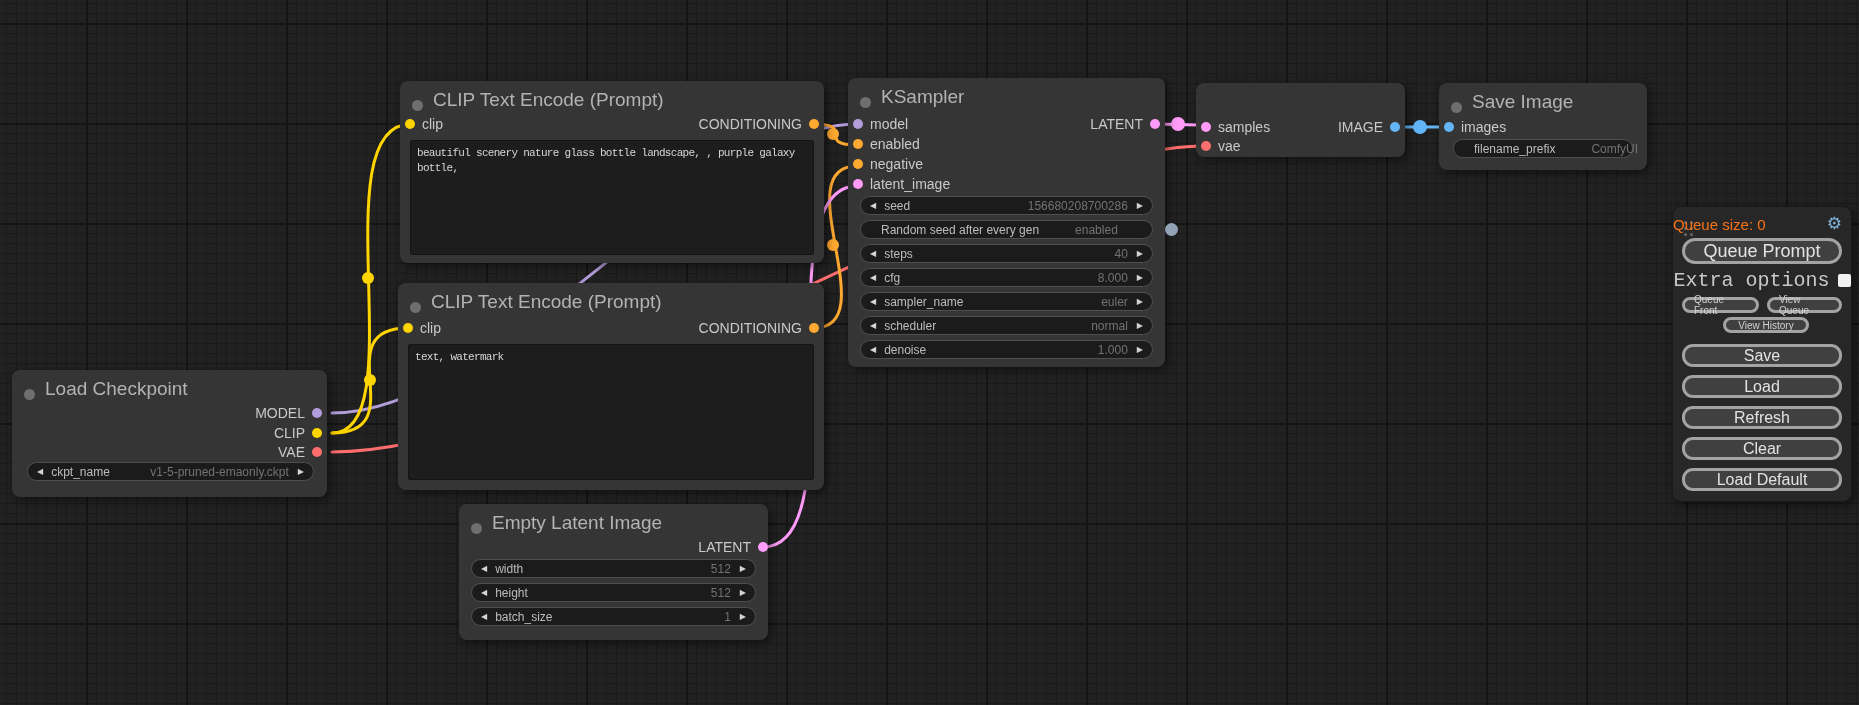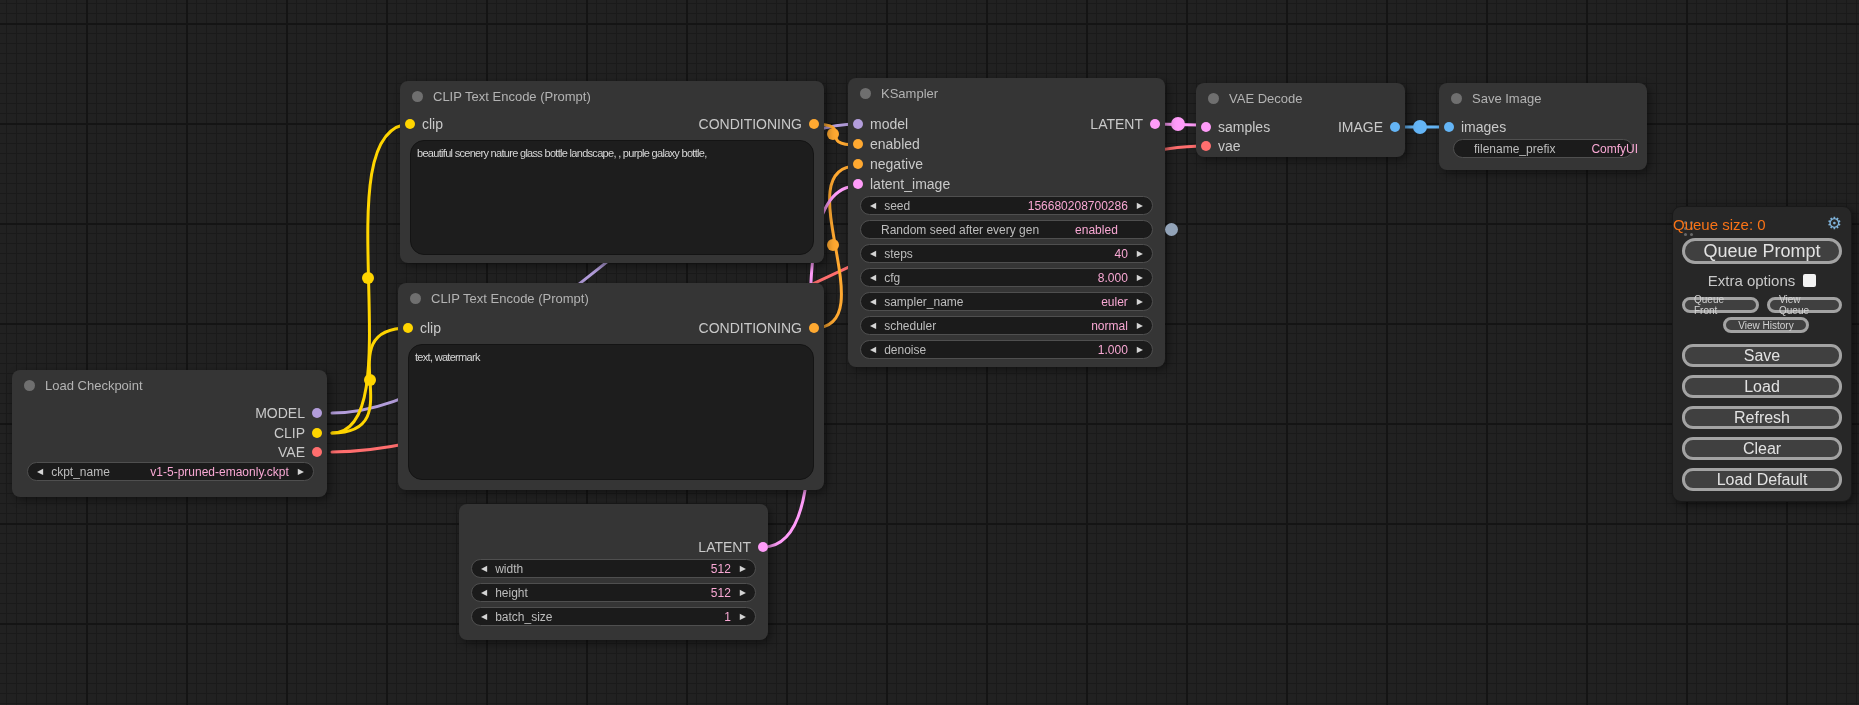--- a/index.html
+++ b/index.html
@@ -15,47 +15,47 @@
     background-size:100px 100px,100px 100px,10px 10px,10px 10px;
     background-position:-14px 23px,-14px 23px,6px 3px,6px 3px;
   }
   #wires{position:absolute;left:0;top:0;z-index:1;}
   #wires path{fill:none;stroke-width:3;stroke-linecap:round;}
   .node{
     position:absolute;z-index:2;background:#353535;border-radius:8px;
     box-shadow:3px 3px 8px rgba(0,0,0,.45);color:#b8b8b8;
   }
   .ntitle{
-    position:absolute;left:0;top:0;right:0;height:30px;display:flex;align-items:center;
-    gap:10px;padding-left:12px;font-size:13px;color:#b3b3b3;white-space:nowrap;
+    position:absolute;left:0;top:0;right:0;height:30px;display:flex;align-items:flex-end;
+    gap:10px;padding-left:12px;font-size:19px;color:#b3b3b3;white-space:nowrap;
   }
   .tdot{width:11px;height:11px;border-radius:50%;background:#6f6f6f;flex:0 0 auto;}
   .port{position:absolute;height:20px;display:flex;align-items:center;gap:7px;font-size:14px;color:#c9c9c9;white-space:nowrap;}
   .port.in{left:5px;}
   .port.out{right:5px;}
   .port.out.tight{right:0px;}
   .pdot{width:10px;height:10px;border-radius:50%;flex:0 0 auto;}
   .c-model{background:#b39ddb}.c-clip{background:#ffd500}.c-vae{background:#ff6e6e}
   .c-cond{background:#ffa931}.c-latent{background:#ff9cf9}.c-image{background:#64b5f6}
   .prompt{
-    position:absolute;background:#1d1d1d;border:1px solid #141414;border-radius:14px;
+    position:absolute;background:#1d1d1d;border:1px solid #141414;border-radius:2px;
     padding:5px 6px;box-sizing:border-box;color:#d6d6d6;
-    font-family:Liberation Sans, sans-serif;font-size:11px;line-height:1.35;letter-spacing:-0.7px;
+    font-family:Liberation Mono, monospace;font-size:11px;line-height:1.35;letter-spacing:-0.7px;
     white-space:pre-wrap;word-break:break-word;overflow:hidden;
   }
   .widget{
     position:absolute;height:19px;box-sizing:border-box;background:#1b1b1b;
     border:1px solid #4f4f4f;border-radius:10px;display:flex;align-items:center;
     padding:0 9px;font-size:12px;color:#c6c6c6;white-space:nowrap;
   }
   .widget.noarr{padding:0 14px;gap:36px;}
   .warr{font-size:8px;color:#d4d4d4;flex:0 0 auto;}
   .wlab{margin-left:8px;color:#bdbdbd;}
   .widget.noarr .wlab{margin-left:6px;}
-  .wval{margin-left:auto;margin-right:9px;color:#f9a8d4;text-align:right;}
+  .wval{margin-left:auto;margin-right:9px;color:#737373;text-align:right;}
   .widget.noarr .wval{margin-right:4px;}
   .wtoggle{width:13px;height:13px;border-radius:50%;background:#92a3b8;margin-left:7px;flex:0 0 auto;}
   
   #queue-panel{
     position:absolute;z-index:3;left:1672px;top:206px;width:178px;height:294px;
     background:#272727;border:1px solid #191919;border-radius:9px;
     box-shadow:3px 3px 9px rgba(0,0,0,.5);
   }
   .drag-dots{
     position:absolute;left:11px;top:14px;width:3px;height:3px;border-radius:50%;background:#686868;
@@ -63,21 +63,21 @@
   }
   #queue-title{position:absolute;left:0;right:0;top:9px;text-align:left;font-size:15px;color:#f97316;}
   #gear{position:absolute;right:9px;top:6px;font-size:17px;color:#7fb2d9;cursor:pointer;}
   .qbtn{
     position:absolute;left:9px;width:160px;height:23px;box-sizing:border-box;
     background:#404040;border:3px solid #a3a3a3;border-radius:11px;color:#e2e2e2;
     font-size:16px;display:flex;align-items:center;justify-content:center;cursor:pointer;
   }
   .qbtn.big{height:26px;font-size:18px;border-radius:13px;}
   .qbtn.small{width:auto;height:16px;font-size:10px;border-radius:8px;padding:0 9px;color:#d2d2d2;}
-  #extra-row{position:absolute;left:0;right:0;top:65px;height:16px;display:flex;align-items:center;justify-content:center;font-size:15px;color:#c8c8c8;}
+  #extra-row{position:absolute;left:0;right:0;top:65px;height:16px;display:flex;align-items:center;justify-content:center;font-size:20px;color:#c8c8c8;font-family:Liberation Mono, monospace;}
   .chk{display:inline-block;width:13px;height:13px;background:#f2f2f2;border-radius:2px;margin-left:8px;cursor:pointer;}
 </style>
 </head>
 <body>
 
 <svg id="wires" width="1859" height="705">
   <path d="M 332 413 C 500 413 700 124 857 124" stroke="#b39ddb"></path>
   <path d="M 332 433 C 415 433 320 124 411 124" stroke="#ffd500"></path>
   <path d="M 332 433 C 415 433 325 328 408 328" stroke="#ffd500"></path>
   <path d="M 332 452 C 570 452 1000 146 1204 146" stroke="#ff6e6e"></path>
@@ -145,20 +145,24 @@
     <span>clip</span>
   </div>
   <div class="port out" style="top:35px">
     <span>CONDITIONING</span>
     <span class="pdot c-cond"></span>
   </div>
   <div class="prompt" style="left:10px;top:61px;width:406px;height:136px">text, watermark</div>
 </div>
 
 <div class="node" style="left:459px;top:504px;width:309px;height:136px">
+  <div class="ntitle">
+    <span class="tdot"></span>
+    <span>Empty Latent Image</span>
+  </div>
   <div class="port out tight" style="top:33px">
     <span>LATENT</span>
     <span class="pdot c-latent"></span>
   </div>
   <div class="widget" style="left:12px;top:55px;width:285px">
     <span class="warr">◀</span>
     <span class="wlab">width</span>
     <span class="wval">512</span>
     <span class="warr">▶</span>
   </div>
@@ -238,24 +242,20 @@
   </div>
   <div class="widget" style="left:12px;top:262px;width:293px">
     <span class="warr">◀</span>
     <span class="wlab">denoise</span>
     <span class="wval">1.000</span>
     <span class="warr">▶</span>
   </div>
 </div>
 
 <div class="node" style="left:1196px;top:83px;width:209px;height:74px">
-  <div class="ntitle">
-    <span class="tdot"></span>
-    <span>VAE Decode</span>
-  </div>
   <div class="port in" style="top:34px">
     <span class="pdot c-latent"></span>
     <span>samples</span>
   </div>
   <div class="port in" style="top:53px">
     <span class="pdot c-vae"></span>
     <span>vae</span>
   </div>
   <div class="port out" style="top:34px">
     <span>IMAGE</span>

